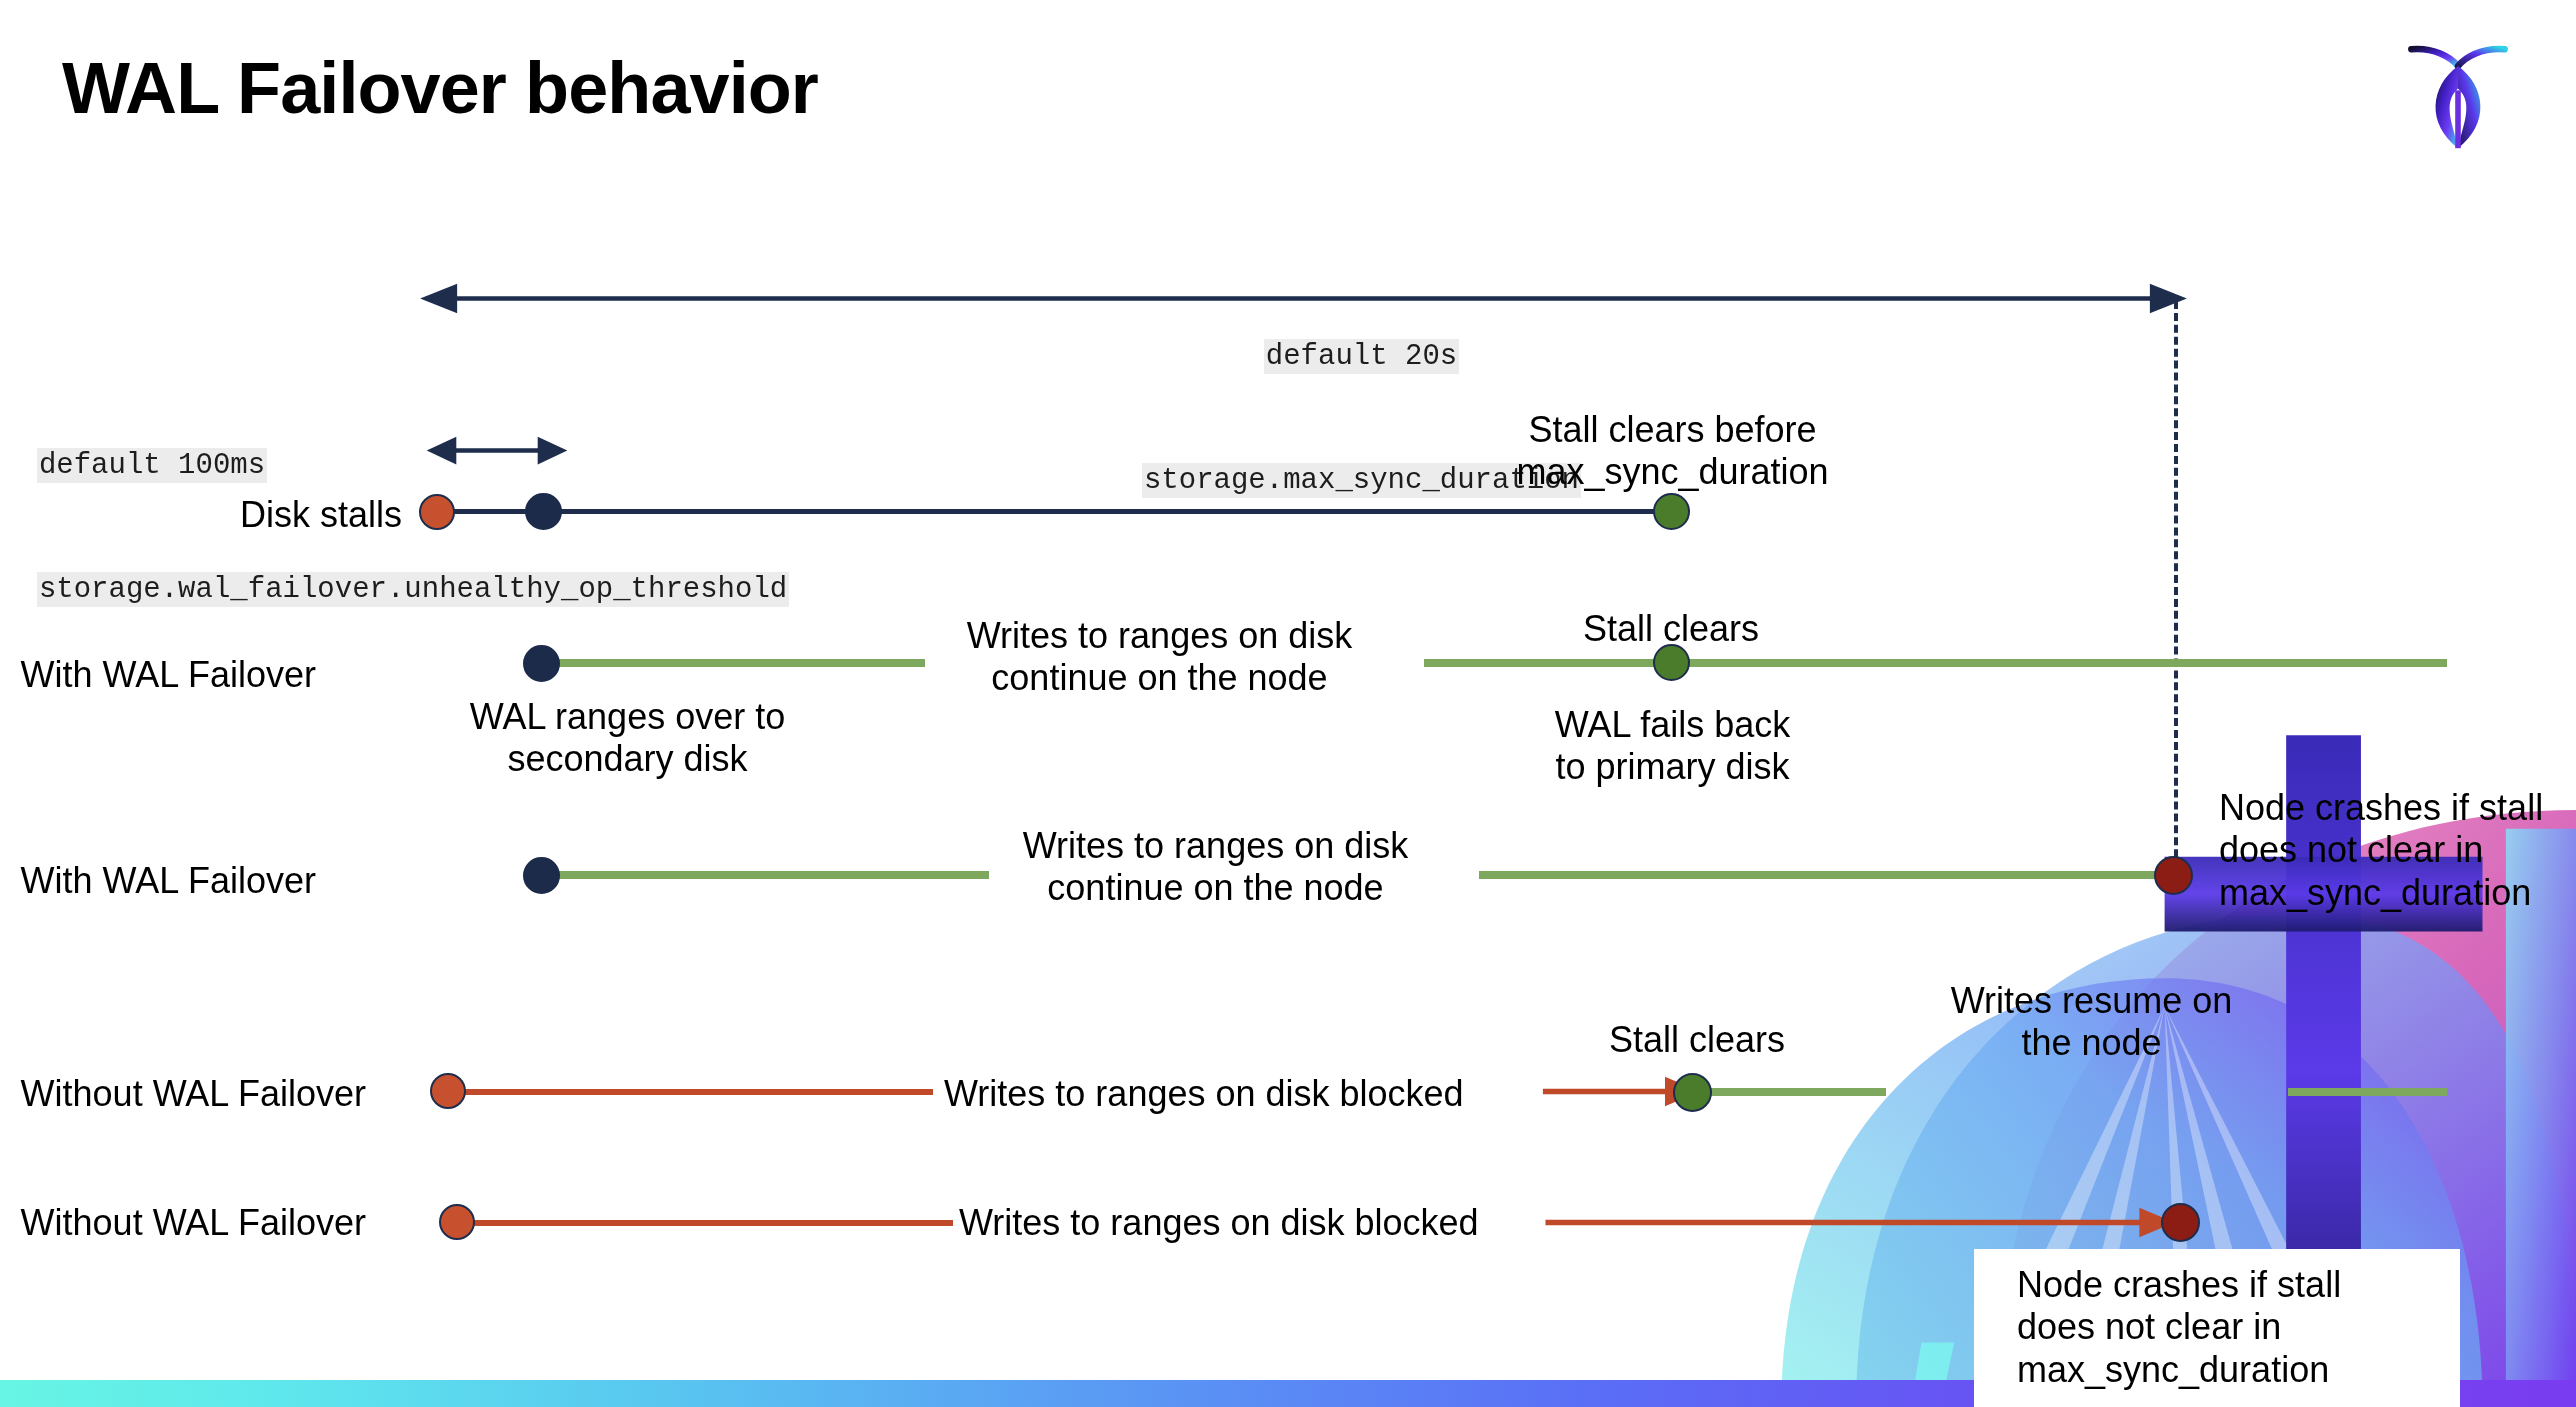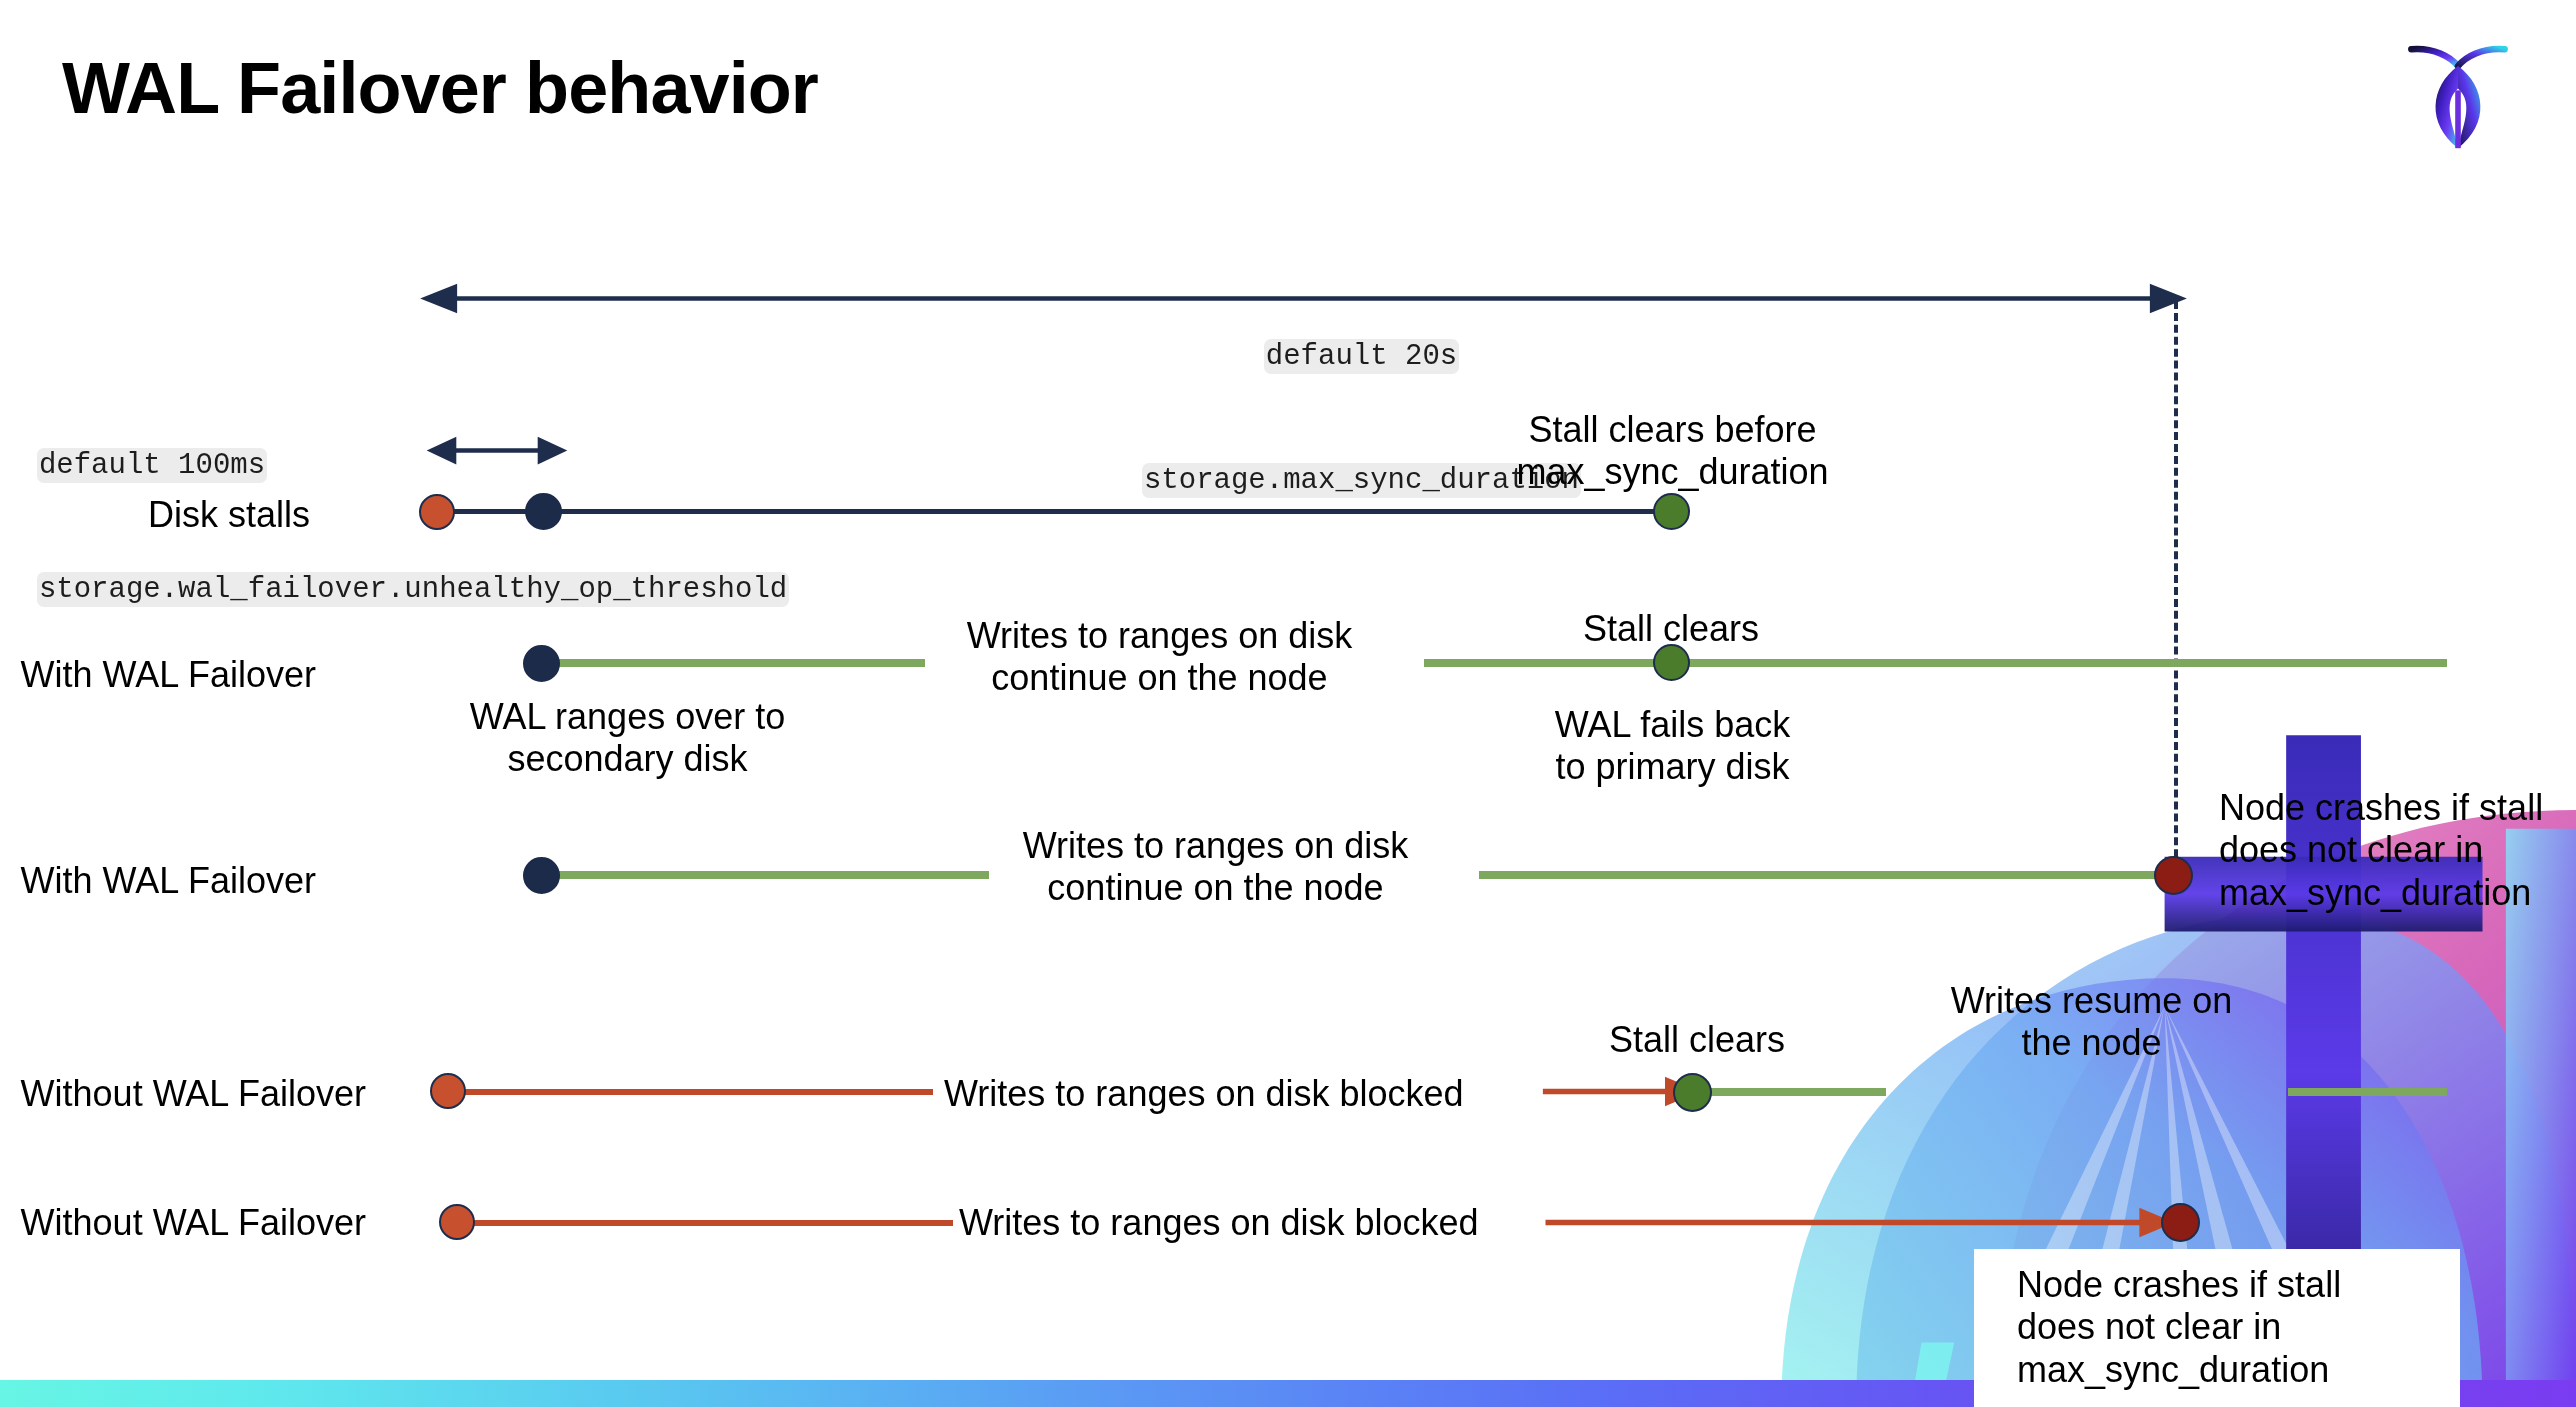--- a/index.html
+++ b/index.html
@@ -57,33 +57,32 @@
   }
   
   .lbl {
     position: absolute;
     color: #000000;
     font-size: 36px;
     line-height: 1.18;
     white-space: pre-line;
   }
   .lbl.center { text-align: center; }
-  .lbl.right  { text-align: center; }
+  .lbl.right  { text-align: right; }
   .code {
     position: absolute;
     font-family: "Liberation Mono", "DejaVu Sans Mono", monospace;
     font-size: 29px;
     line-height: 1.42;
     color: #1d1d1d;
     white-space: pre;
   }
   .code span {
     background: #ececec;
     padding: 0.9px 1.9px;
-    border-radius: 7px;
   }
   .seg {
     position: absolute;
   }
   .dot {
     position: absolute;
     border-radius: 50%;
     border: 2.8px solid #1f2d4d;
     box-sizing: border-box;
   }

